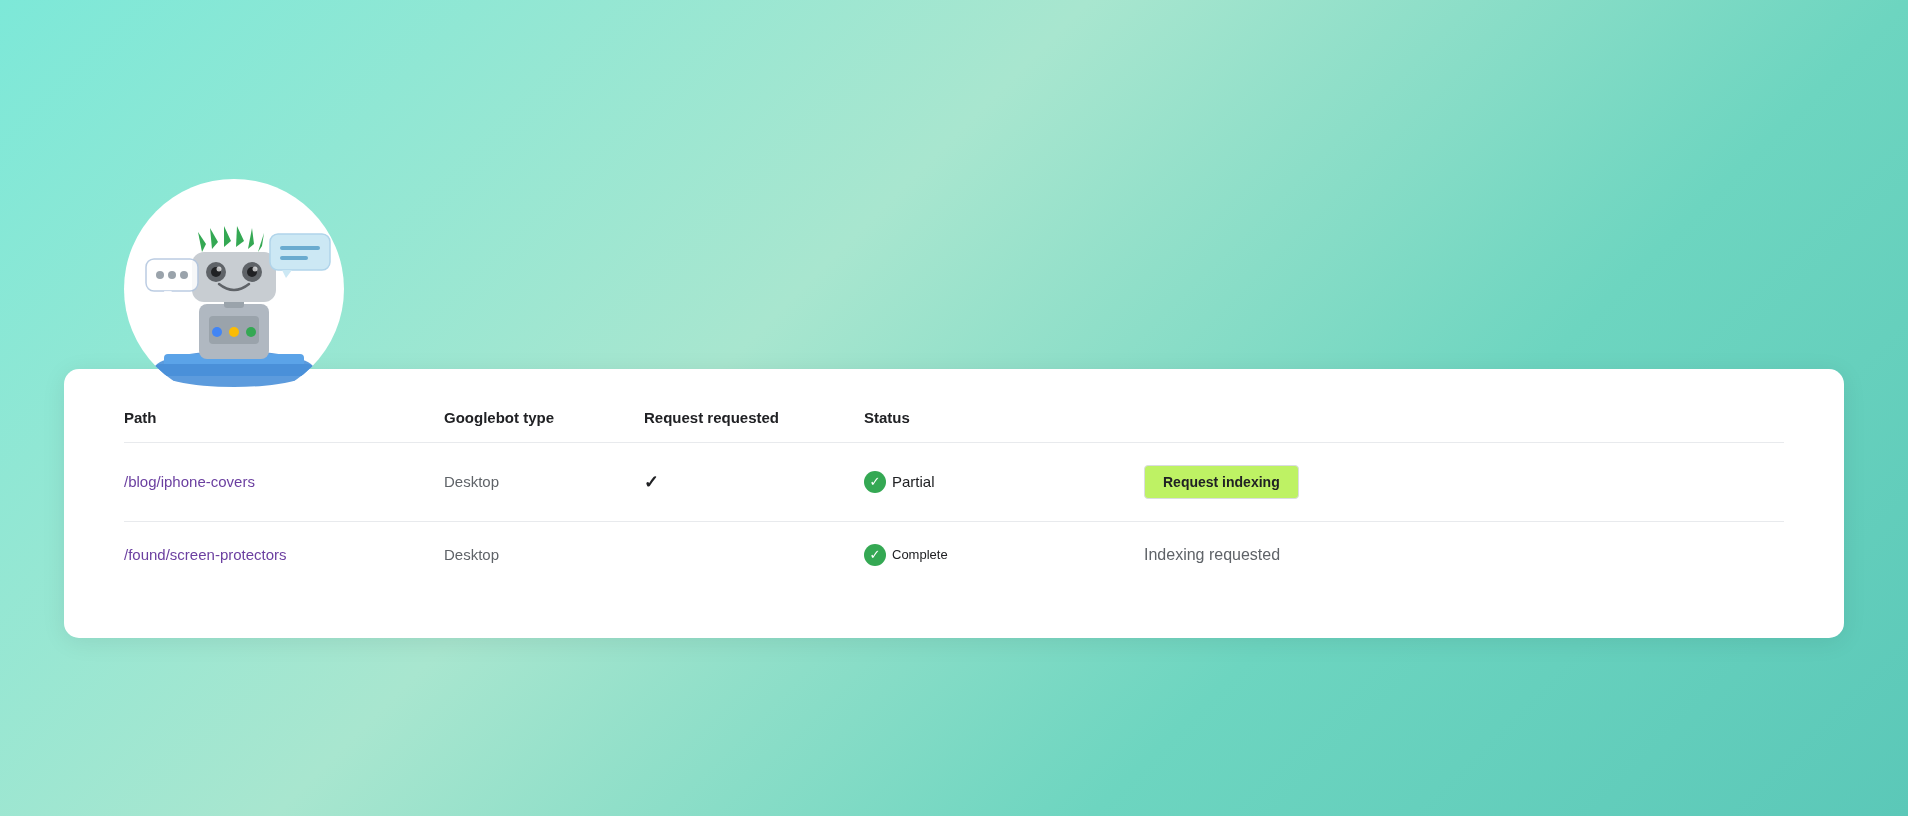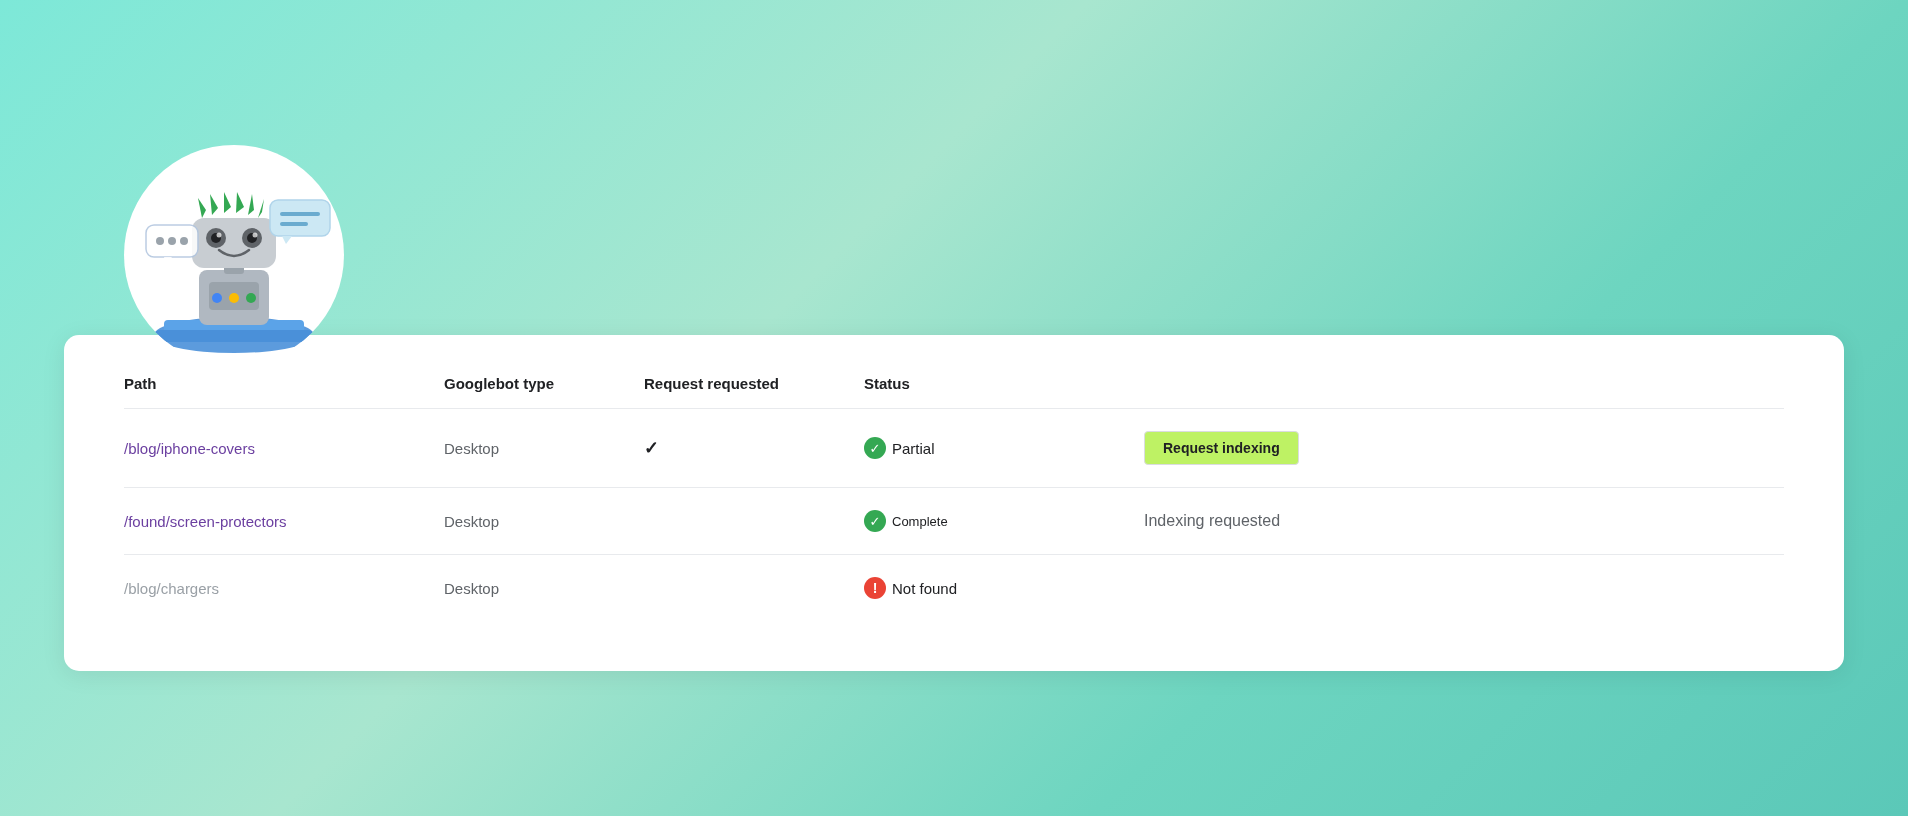--- a/index.html
+++ b/index.html
@@ -272,33 +272,16 @@
             <div class="status-badge">
               <span class="status-icon-complete">✓</span>
               <span class="status-text-complete">Complete</span>
             </div>
           </td>
           <td>
             <span class="indexing-requested-text">Indexing requested</span>
           </td>
         </tr>
 
-        <tr>
-          <td>
-            <span class="path-text">/blog/chargers</span>
-          </td>
-          <td>
-            <span>Desktop</span>
-          </td>
-          <td>
-          </td>
-          <td>
-            <div class="status-badge">
-              <span class="status-icon-notfound">!</span>
-              <span class="status-text-notfound">Not found</span>
-            </div>
-          </td>
-          <td></td>
-        </tr>
       </tbody>
     </table>
   </div>
 </div>
 
 </body></html>

